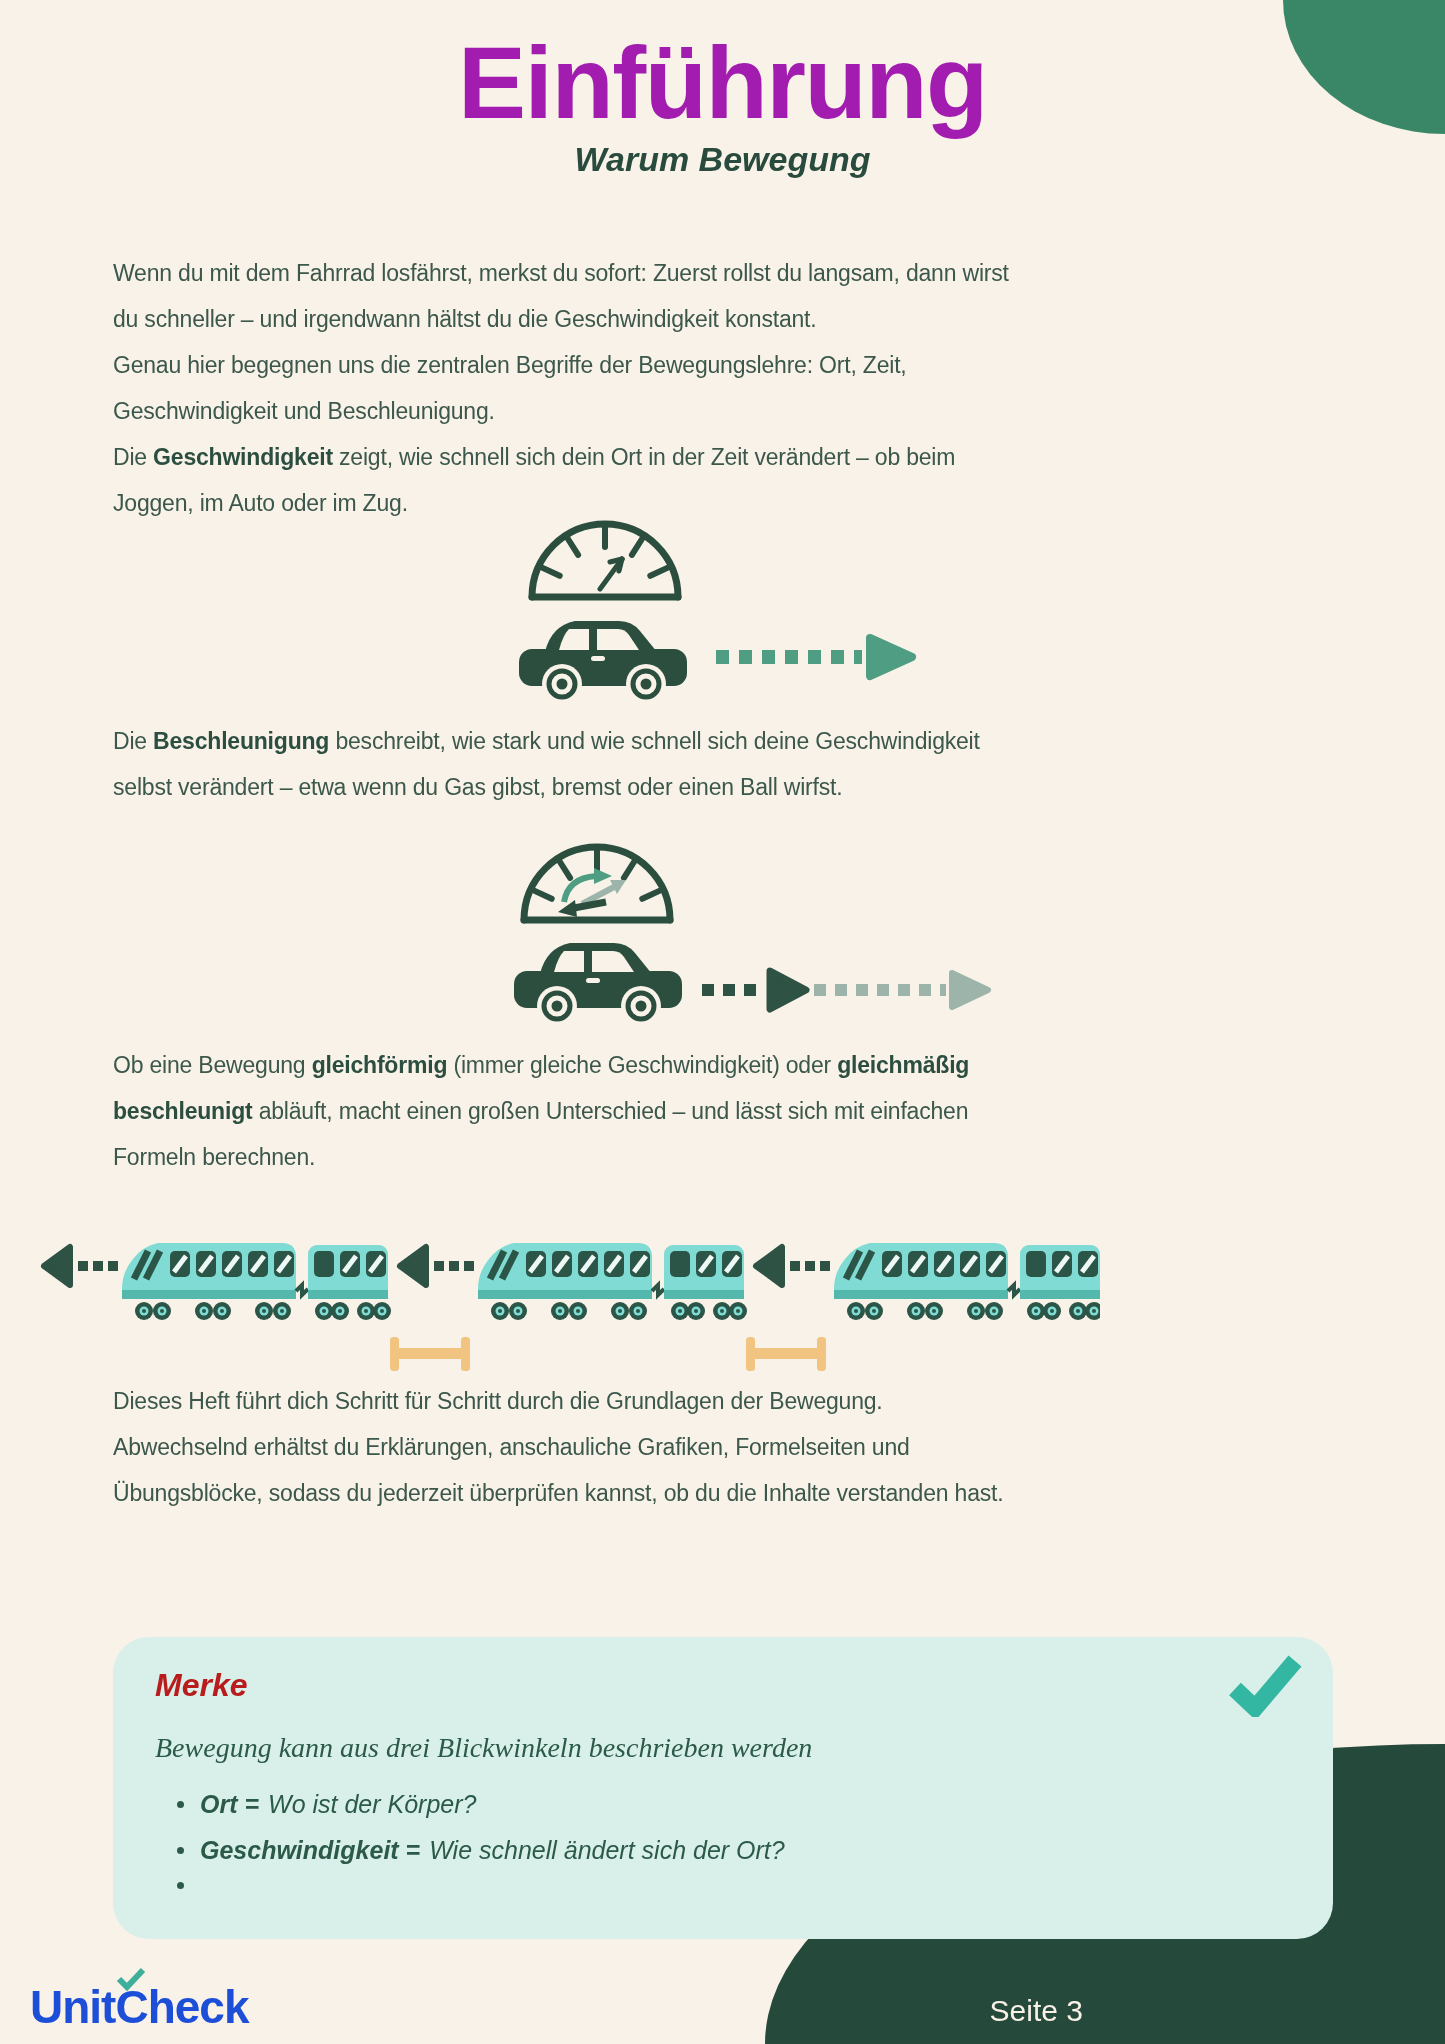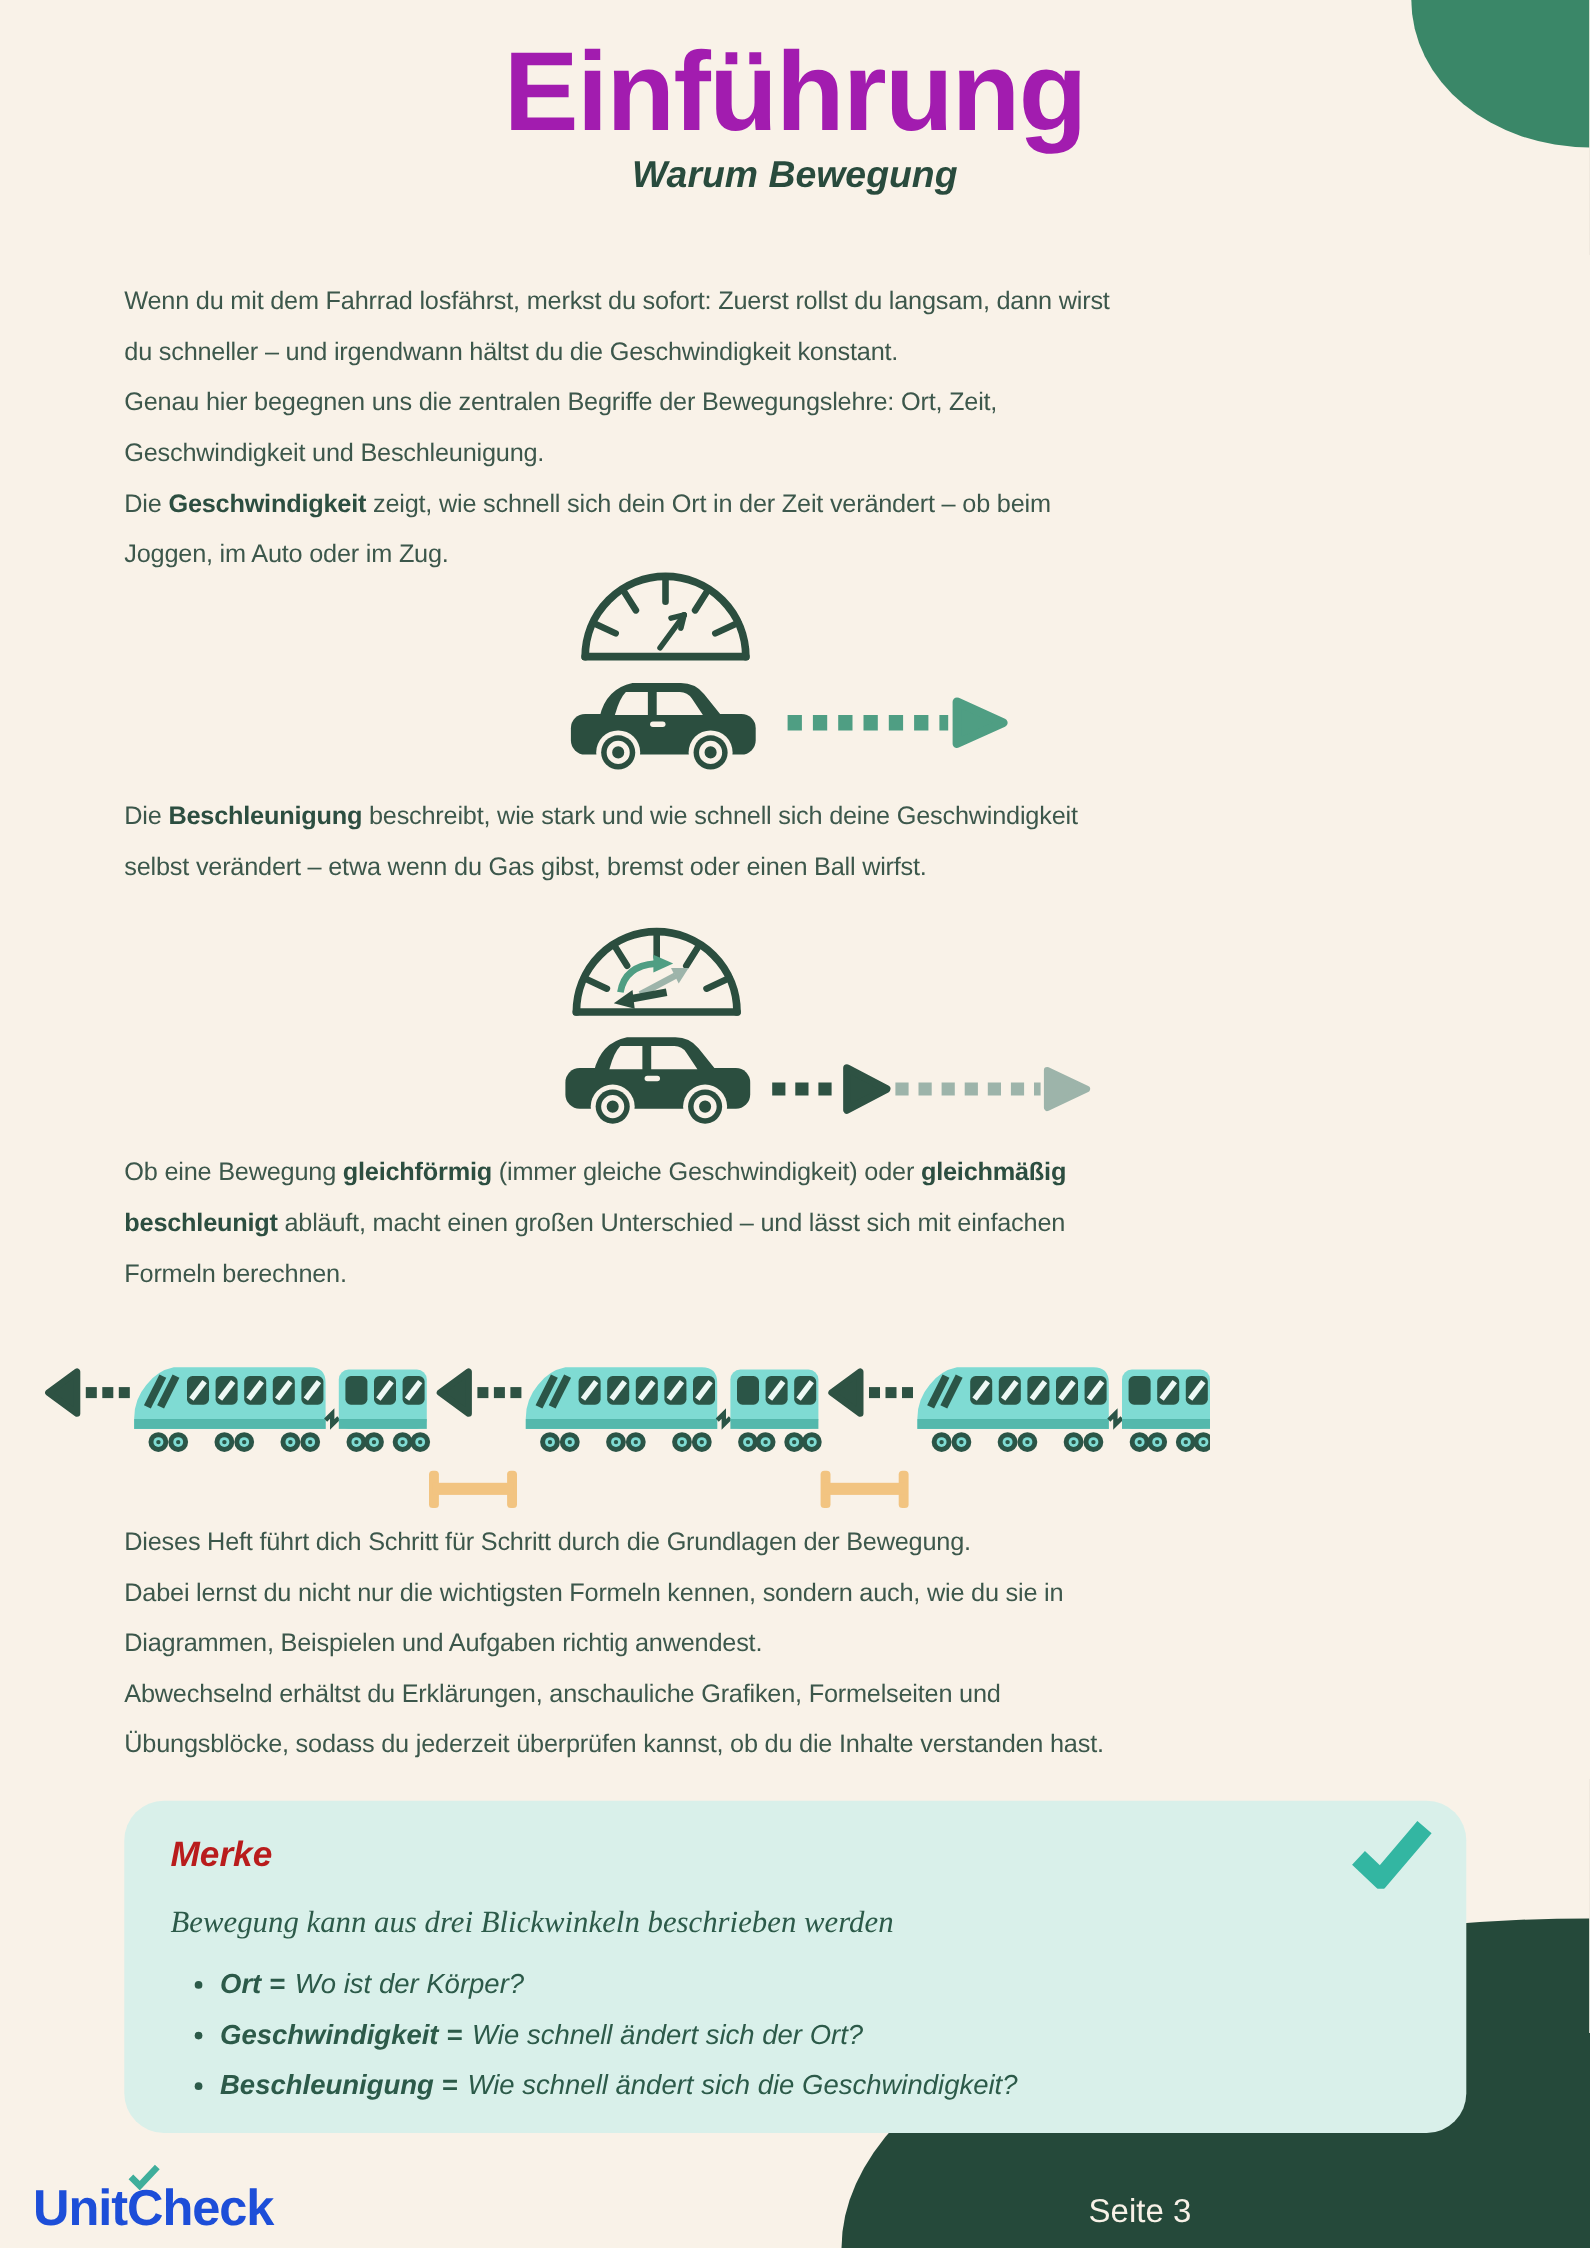--- a/index.html
+++ b/index.html
@@ -191,21 +191,20 @@
     </g>
     <g fill="#f2c481">
       <rect x="706" y="102" width="9" height="34" rx="3.5"></rect>
       <rect x="777" y="102" width="9" height="34" rx="3.5"></rect>
       <rect x="709" y="113" width="74" height="11"></rect>
     </g>
   </svg>
 
   <div class="para p4">
       <div><span>Dieses Heft führt dich Schritt für Schritt durch die Grundlagen der Bewegung.</span></div>
-      <div><span>Dabei lernst du nicht nur die wichtigsten Formeln kennen, sondern auch, wie du sie in Diagrammen, Beispielen und Aufgaben richtig anwendest.</span></div>
       <div><span>Abwechselnd erhältst du Erklärungen, anschauliche Grafiken, Formelseiten und Übungsblöcke, sodass du jederzeit überprüfen kannst, ob du die Inhalte verstanden hast.</span></div>
     </div>
 
   <div class="merke">
     <svg class="chk" width="76" height="64" viewBox="0 0 76 64">
       <path d="M 8 36 L 28 55 L 68 8" fill="none" stroke="#33b6a2" stroke-width="17" stroke-linejoin="miter"></path>
     </svg>
     <h2>Merke</h2>
     <div class="msub">Bewegung kann aus drei Blickwinkeln beschrieben werden</div>
     <ul>
@@ -215,21 +214,20 @@
           <span><span class="lead">Ort =</span><span>Wo ist der Körper?</span></span>
         </li>
 
         <li>
           <span class="dot"></span>
           <span><span class="lead">Geschwindigkeit =</span><span>Wie schnell ändert sich der Ort?</span></span>
         </li>
 
         <li>
           <span class="dot"></span>
-          <span><span class="lead">Beschleunigung =</span><span>Wie schnell ändert sich die Geschwindigkeit?</span></span>
         </li>
       </ul>
   </div>
 
   <div class="brand">
     <span>Unit</span><span>Check</span>
     <svg class="bchk" width="30" height="24" viewBox="0 0 30 24">
       <path d="M 3 12 L 11 20 L 27 3" fill="none" stroke="#3fae9b" stroke-width="6"></path>
     </svg>
   </div>

